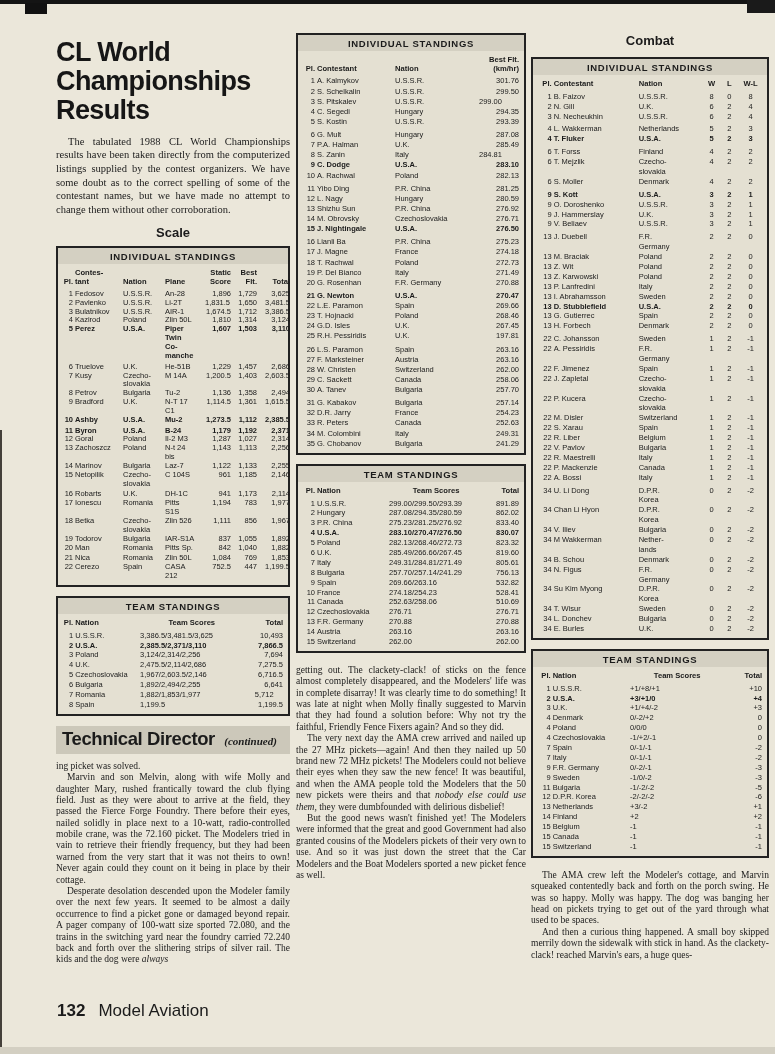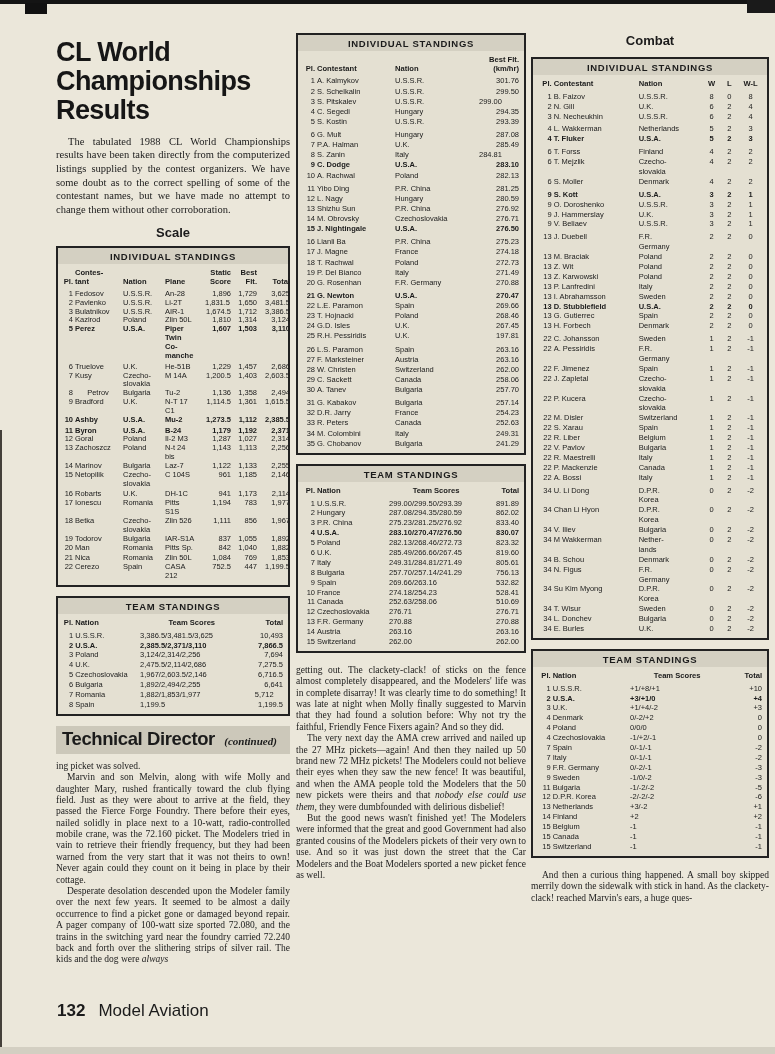--- a/index.html
+++ b/index.html
@@ -153,21 +153,21 @@
               <td style="text-align:left">Kusy</td>
               <td style="text-align:left">Czecho-
 slovakia</td>
               <td style="text-align:left">M 14A</td>
               <td style="text-align:right">1,200.5</td>
               <td style="text-align:right">1,403</td>
               <td style="text-align:right">2,603.5</td>
             </tr>
             <tr>
               <td style="text-align:right">8</td>
-              <td style="text-align:center">Petrov</td>
+              <td style="text-align:left">Petrov</td>
               <td style="text-align:left">Bulgaria</td>
               <td style="text-align:left">Tu-2</td>
               <td style="text-align:right">1,136</td>
               <td style="text-align:right">1,358</td>
               <td style="text-align:right">2,494</td>
             </tr>
             <tr>
               <td style="text-align:right">9</td>
               <td style="text-align:left">Bradford</td>
               <td style="text-align:left">U.K.</td>
@@ -1207,20 +1207,21 @@
               <td style="text-align:right">15</td>
               <td style="text-align:left">Switzerland</td>
               <td style="text-align:left">-1</td>
               <td style="text-align:right">-1</td>
             </tr>
           </tbody>
         </table>
     </div>
 
     <div class="article" style="margin-top:12px;">
+        <p class="ind">The AMA crew left the Modeler's cottage, and Marvin squeaked contentedly back and forth on the porch swing. He was so happy. Molly was happy. The dog was banging her head on pickets trying to get out of the yard through what used to be spaces.</p>
         <p class="ind">And then a curious thing happened. A small boy skipped merrily down the sidewalk with stick in hand. As the clackety-clack! reached Marvin's ears, a huge ques-</p>
       </div>
   </div>
 
   <div class="footer">
     <span class="pg">132</span>
     <span class="mag">Model Aviation</span>
   </div>
 
 </div>

